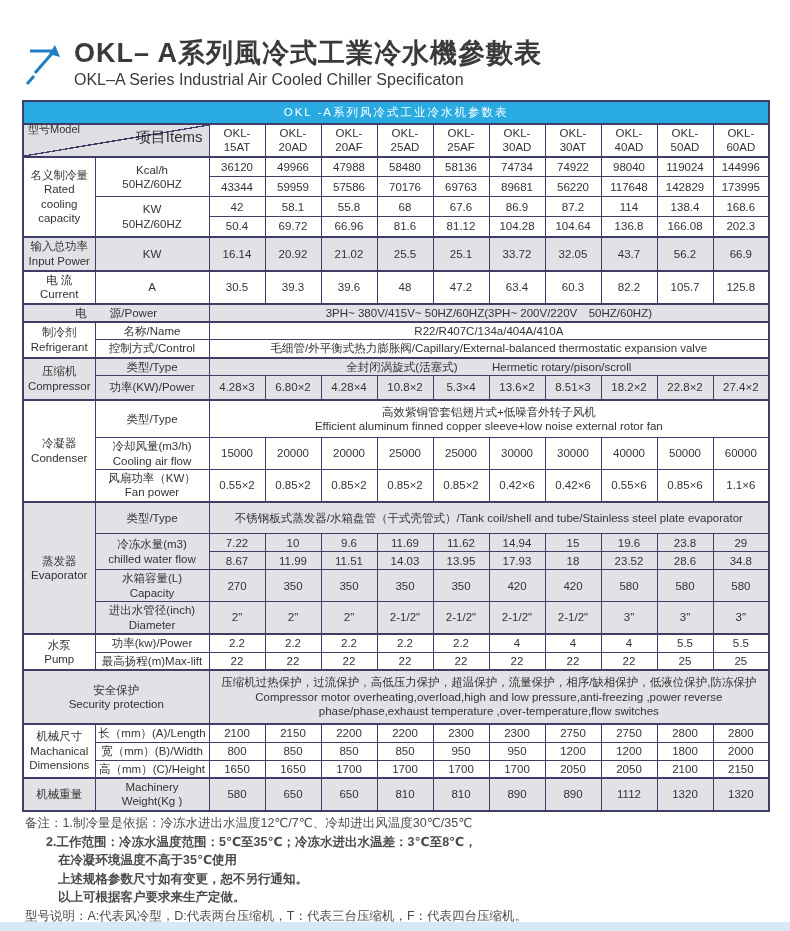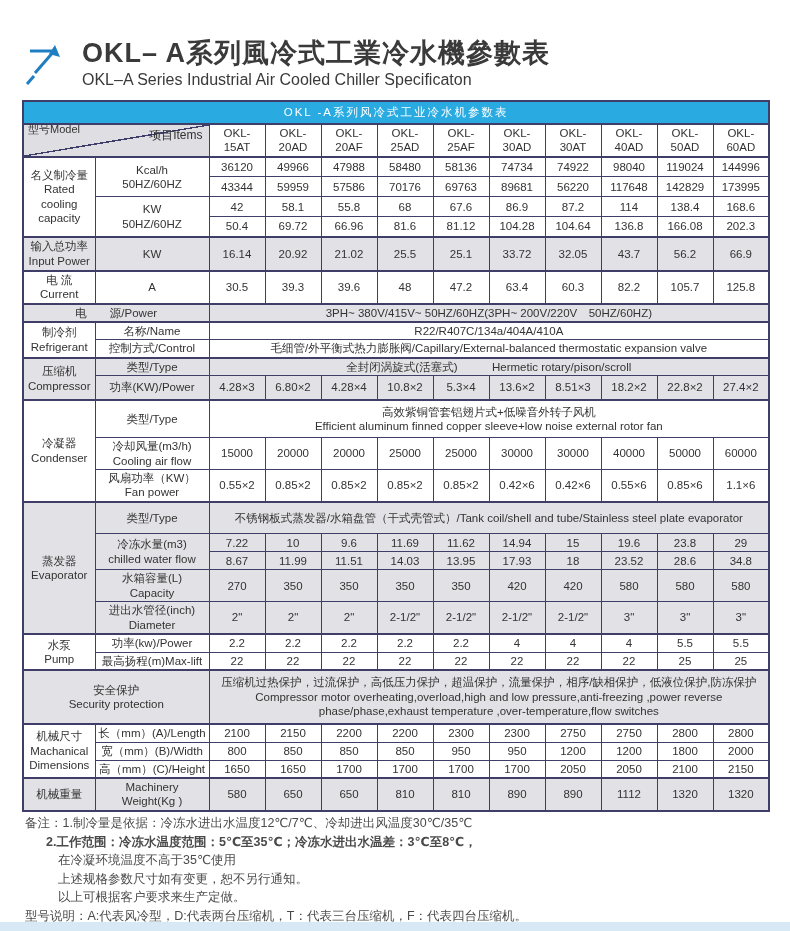--- a/index.html
+++ b/index.html
@@ -5,21 +5,21 @@
   * { box-sizing: border-box; margin: 0; padding: 0; }
   html,body { background:#ffffff; }
   body {
     width: 790px; height: 931px; position: relative;
     font-family: "Liberation Sans", "DejaVu Sans", sans-serif;
     color:#3c3c3c; overflow: hidden;
   }
   
   .page-head { position:absolute; left:24px; top:38px; display:flex; align-items:flex-start; }
   .logo { width:42px; height:46px; margin-top:4px; flex:0 0 auto; }
-  .titles { margin-left:16px; }
+  .titles { margin-left:8px; }
   .title-zh { font-size:27px; font-weight:bold; color:#3a3a3a; letter-spacing:1px; line-height:1.15; }
   .title-en { font-size:16px; color:#3a3a3a; margin-top:2px; }
 
   
   table.spec {
     position:absolute; left:22px; top:100px;
     width:746px; border-collapse:collapse; table-layout:fixed;
     border:2px solid #3e3e68;
   }
   table.spec td, table.spec th {
@@ -34,30 +34,30 @@
     background:#29abe2 !important; color:#ffffff !important;
     font-size:16px; font-weight:bold; letter-spacing:2px; height:23px;
   }
   th.corner {
     position:relative; background:#dedee3 !important; height:30px;
     background-image:linear-gradient(to bottom right,
       transparent calc(50% - 0.7px), #3e3e68 calc(50% - 0.7px),
       #3e3e68 calc(50% + 0.7px), transparent calc(50% + 0.7px)) !important;
   }
   .c-model { position:absolute; left:4px; bottom:19px; font-size:11px; }
-  .c-items { position:absolute; right:6px; top:3px; font-size:12px; }
+  .c-items { position:absolute; right:6px; top:3px; font-size:15px; }
   th.model { white-space:pre-line; font-size:12px; line-height:1.15; }
   td.lab { font-size:11.5px; }
   td.small { font-size:11px; }
 
   
   .notes { position:absolute; left:25px; top:814px; font-size:12.5px; color:#4a4a4a; }
   .note { line-height:18.5px; white-space:pre; }
   .ind1 { padding-left:21px;font-weight:bold; }
-  .ind2 { padding-left:33px; }
+  .ind2 { padding-left:33px;font-weight:bold; }
 
   .bottom-strip { position:absolute; left:0; bottom:0; width:790px; height:9px; background:#d7e9f4; }
 </style>
 </head>
 <body>
 
 <div class="page-head">
   <svg class="logo" viewBox="0 0 42 46">
     <g fill="none" stroke="#1f7ec2" stroke-width="3">
       <path d="M6 9 H30"></path>

